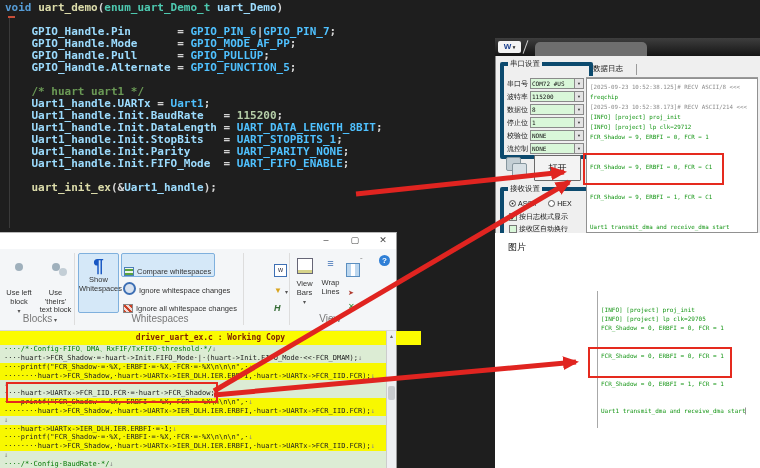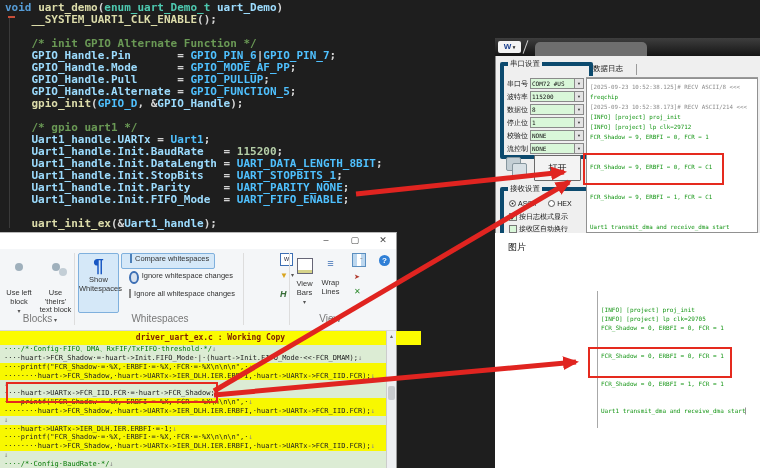--- a/index.html
+++ b/index.html
@@ -17,21 +17,21 @@
   #wm{position:absolute;left:0;top:232px;width:397px;height:236px;background:#f5f6f8;
       border-top:1px solid #b8b8b8;border-right:1px solid #9a9a9a;box-sizing:border-box;font-size:7.5px;color:#333;}
   #wm-title{position:absolute;left:0;top:0;width:100%;height:16px;background:#ffffff;}
   .wmctl{position:absolute;top:2px;width:16px;text-align:center;font-size:9px;color:#444;}
   #wm-ribbon{position:absolute;left:0;top:16px;width:100%;height:82px;background:#f4f6f8;border-bottom:1px solid #d8d8d8;box-sizing:border-box;}
   .vsep{position:absolute;top:4px;height:72px;border-left:1px solid #ddd;}
   .grp-label{position:absolute;top:64px;font-size:10px;color:#777;text-align:center;}
   .bigbtn{position:absolute;top:4px;height:60px;text-align:center;border-radius:2px;padding-top:2px;box-sizing:border-box;}
   .bigbtn .lbl{font-size:7.5px;line-height:8.5px;color:#333;}
   .active{background:#d5e8f8;border:1px solid #7fb0dd;}
-  .smallbtn{position:absolute;left:0;height:16px;display:flex;align-items:flex-start;gap:3px;padding:0 8px;box-sizing:border-box;border-radius:2px;white-space:nowrap;}
+  .smallbtn{position:absolute;left:0;height:24px;display:flex;align-items:flex-end;gap:3px;padding:0 2px;box-sizing:border-box;border-radius:2px;white-space:nowrap;}
   .dots{display:inline-block;width:8px;height:8px;border-radius:50%;background:#9fb0bc;}
   .dots.b2{box-shadow:7px 5px 0 #c3ced6;}
   .pil{font-size:19px;color:#1857c3;font-weight:bold;line-height:20px;}
   .mini{display:inline-block;width:10px;height:9px;border:1px solid #888;box-sizing:border-box;}
   .ic-cmp{background:repeating-linear-gradient(0deg,#5aa33e 0 2px,#eef4ee 2px 4px);border-color:#4b7fb8;}
   .ic-ign{border-radius:50%;border:2px solid #3d6fb4;background:#d8e2ef;width:9px;height:9px;}
   .ic-ignall{background:repeating-linear-gradient(45deg,#cc4125 0 2px,#f0d9d5 2px 4px);}
   .ic-inline{display:inline-block;width:15px;height:13px;border:1px solid #9bb;
     background:repeating-linear-gradient(0deg,#d05040 0 2px,#fff 2px 3px,#4466cc 3px 5px,#fff 5px 6px);}
   .ic-w{display:inline-block;width:11px;height:11px;border:1px solid #3d6fb4;background:#fff;font-size:7px;line-height:10px;text-align:center;color:#334;}
@@ -113,30 +113,27 @@
   #arrows{position:absolute;left:0;top:0;width:760px;height:468px;z-index:50;pointer-events:none;}
 </style>
 </head>
 <body>
 
 <div id="canvas">
 
   <div id="code">
     <div id="code-lines">
         <div class="cl"><span class="kw">void </span><span class="fn">uart_demo</span><span class="pl">(</span><span class="ty">enum_uart_Demo_t</span><span class="vr"> uart_Demo</span><span class="pl">)</span></div>
-        <div class="cl"><span class="pl">    </span><span class="fn">__SYSTEM_UART1_CLK_ENABLE</span><span class="pl">();</span></div>
         <div class="cl"></div>
-        <div class="cl"><span class="cm">    /* init GPIO Alternate Function */</span></div>
         <div class="cl"><span class="vr">    GPIO_Handle.Pin</span><span class="pl">       = </span><span class="mc">GPIO_PIN_6</span><span class="pl">|</span><span class="mc">GPIO_PIN_7</span><span class="pl">;</span></div>
         <div class="cl"><span class="vr">    GPIO_Handle.Mode</span><span class="pl">      = </span><span class="mc">GPIO_MODE_AF_PP</span><span class="pl">;</span></div>
         <div class="cl"><span class="vr">    GPIO_Handle.Pull</span><span class="pl">      = </span><span class="mc">GPIO_PULLUP</span><span class="pl">;</span></div>
         <div class="cl"><span class="vr">    GPIO_Handle.Alternate</span><span class="pl"> = </span><span class="mc">GPIO_FUNCTION_5</span><span class="pl">;</span></div>
-        <div class="cl"><span class="pl">    </span><span class="fn">gpio_init</span><span class="pl">(</span><span class="mc">GPIO_D</span><span class="pl">, &amp;</span><span class="vr">GPIO_Handle</span><span class="pl">);</span></div>
         <div class="cl"></div>
-        <div class="cl"><span class="cm">    /* gpio uart1 */</span></div>
+        <div class="cl"><span class="cm">    /* huart uart1 */</span></div>
         <div class="cl"><span class="vr">    Uart1_handle.UARTx</span><span class="pl"> = </span><span class="mc">Uart1</span><span class="pl">;</span></div>
         <div class="cl"><span class="vr">    Uart1_handle.Init.BaudRate</span><span class="pl">   = </span><span class="nm">115200</span><span class="pl">;</span></div>
         <div class="cl"><span class="vr">    Uart1_handle.Init.DataLength</span><span class="pl"> = </span><span class="mc">UART_DATA_LENGTH_8BIT</span><span class="pl">;</span></div>
         <div class="cl"><span class="vr">    Uart1_handle.Init.StopBits</span><span class="pl">   = </span><span class="mc">UART_STOPBITS_1</span><span class="pl">;</span></div>
         <div class="cl"><span class="vr">    Uart1_handle.Init.Parity</span><span class="pl">     = </span><span class="mc">UART_PARITY_NONE</span><span class="pl">;</span></div>
         <div class="cl"><span class="vr">    Uart1_handle.Init.FIFO_Mode</span><span class="pl">  = </span><span class="mc">UART_FIFO_ENABLE</span><span class="pl">;</span></div>
         <div class="cl"></div>
         <div class="cl"><span class="pl">    </span><span class="fn">uart_init_ex</span><span class="pl">(&amp;</span><span class="vr">Uart1_handle</span><span class="pl">);</span></div>
       </div>
   </div>

